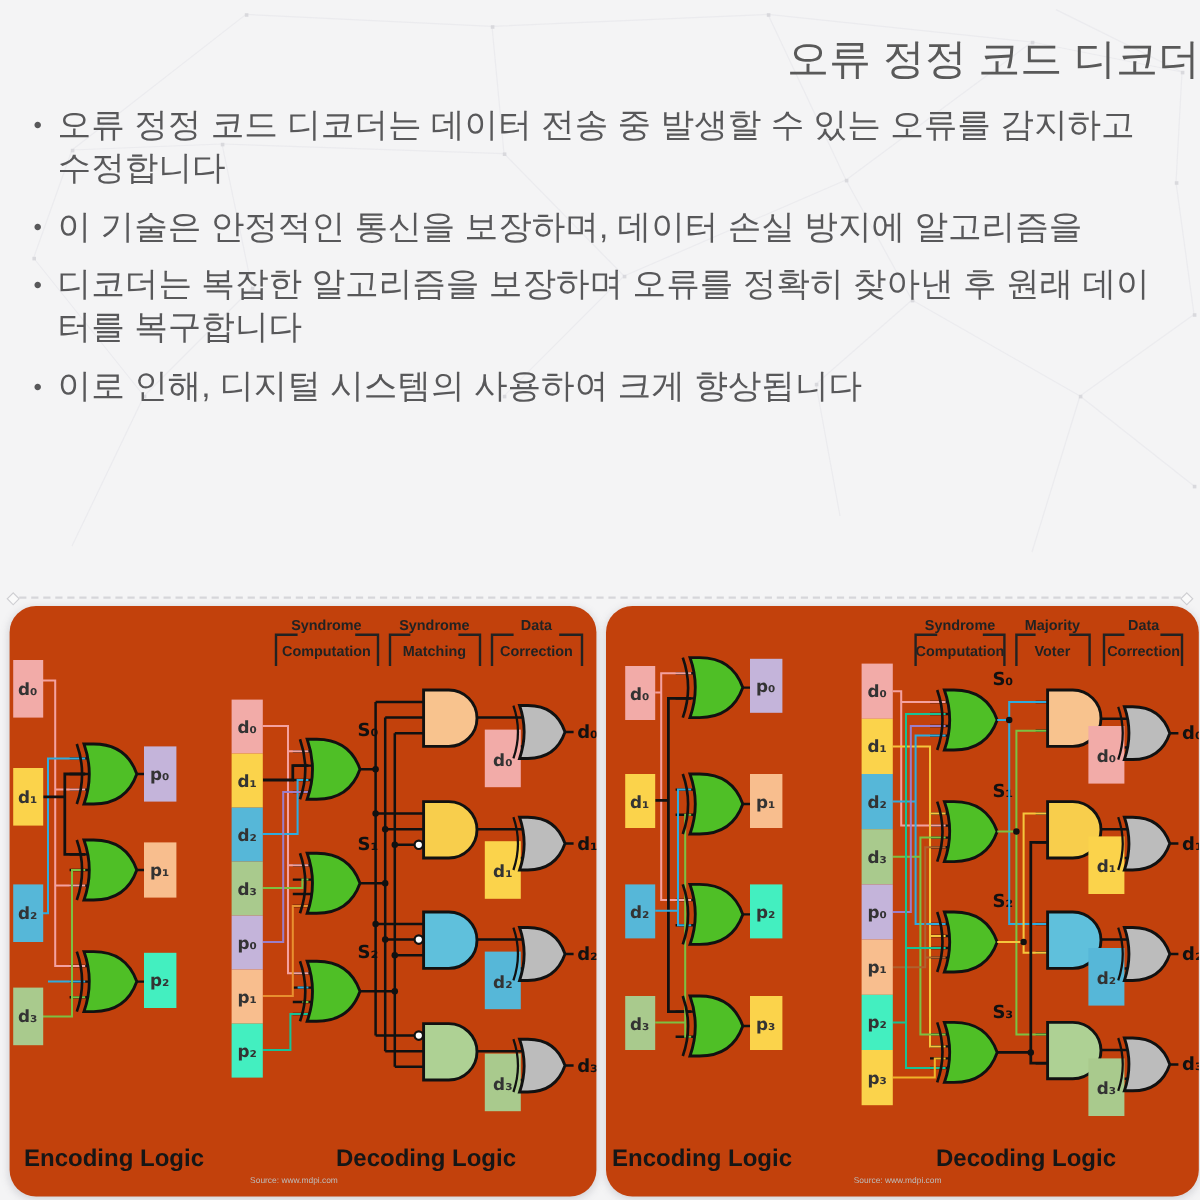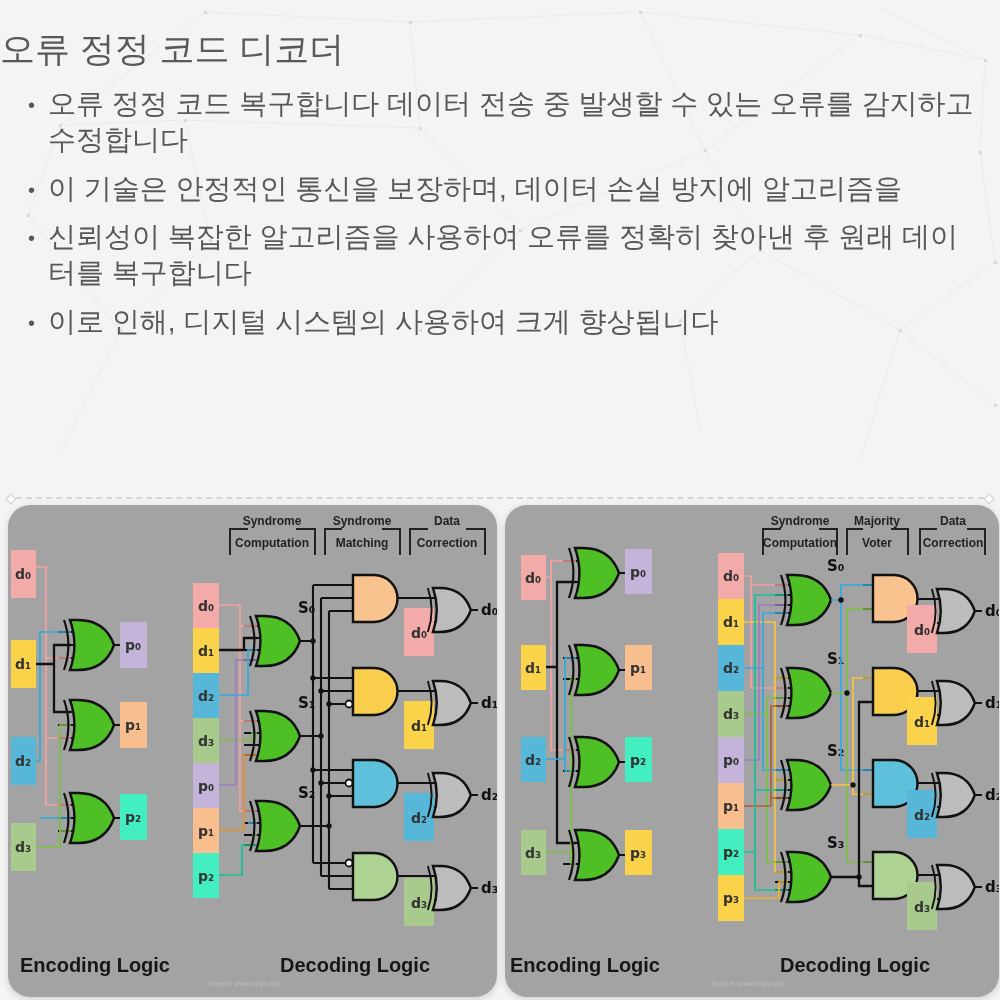--- a/index.html
+++ b/index.html
@@ -1,29 +1,29 @@
 <!DOCTYPE html>
 <html><head>
 <meta charset="utf-8">
 <style>
   html,body{margin:0;padding:0}
   body{width:1000px;height:1000px;position:relative;overflow:hidden;
        background:#f4f4f5;font-family:"Liberation Sans",sans-serif}
   #bg{position:absolute;inset:0;z-index:0}
-  .page-title{position:absolute;top:26px;left:0;width:1000px;text-align:left;
+  .page-title{position:absolute;top:26px;left:0;width:1000px;text-align:right;
        font-size:35px;color:#595959;z-index:2}
   .bullets{position:absolute;top:86px;left:28px;width:950px;z-index:2}
   .bullet{display:flex;margin-bottom:13px;color:#58585a;font-size:28px;line-height:1.28}
   .bullet .mark{flex:0 0 20px;font-size:20px;padding-top:7px;color:#58585a}
   .bullet .txt{flex:1}
   .divider{position:absolute;top:497px;left:16px;right:16px;border-top:2px dashed #d6d6da;z-index:1}
   .dia{position:absolute;top:495px;width:6px;height:6px;border:1px solid #cfcfd3;
        background:#fafafa;transform:rotate(45deg);z-index:1}
   .dia.l{left:7px}.dia.r{right:7px}
-  .panel{position:absolute;top:505px;background:#a3a3a3;border-radius:22px;
+  .panel{position:absolute;top:505px;background:#c2410c;border-radius:22px;
        box-shadow:0 2px 7px rgba(110,110,125,.28);z-index:2}
   #lp{left:8px;width:489px;height:492px}
   #rp{left:505px;width:494px;height:492px}
   .panel svg{display:block;width:100%;height:100%}
   
   .gGreen{fill:#4FBF26;stroke:#111;stroke-width:2.4}
   .gGray{fill:#BCBCBC;stroke:#111;stroke-width:2.8}
   .aOrange{fill:#F8C38E;stroke:#111;stroke-width:2.4}
   .aYellow{fill:#F8CE4C;stroke:#111;stroke-width:2.4}
   .aBlue{fill:#5FC0DC;stroke:#111;stroke-width:2.4}
@@ -76,29 +76,29 @@
     <rect x="899" y="329" width="3" height="3"></rect>
       <rect x="994" y="404" width="3" height="3"></rect>
   </g>
 </svg>
 
 <div class="page-title">오류 정정 코드 디코더</div>
 
 <div class="bullets">
   <div class="bullet">
     <span class="mark">•</span>
-    <span class="txt">오류 정정 코드 복구합니다 데이터 전송 중 발생할 수 있는 오류를 감지하고 수정합니다</span>
+    <span class="txt">오류 정정 코드 디코더는 데이터 전송 중 발생할 수 있는 오류를 감지하고 수정합니다</span>
   </div>
   <div class="bullet">
     <span class="mark">•</span>
     <span class="txt">이 기술은 안정적인 통신을 보장하며, 데이터 손실 방지에 알고리즘을</span>
   </div>
   <div class="bullet">
     <span class="mark">•</span>
-    <span class="txt">신뢰성이 복잡한 알고리즘을 사용하여 오류를 정확히 찾아낸 후 원래 데이터를 복구합니다</span>
+    <span class="txt">디코더는 복잡한 알고리즘을 보장하며 오류를 정확히 찾아낸 후 원래 데이터를 복구합니다</span>
   </div>
   <div class="bullet">
     <span class="mark">•</span>
     <span class="txt">이로 인해, 디지털 시스템의 사용하여 크게 향상됩니다</span>
   </div>
 </div>
 
 <div class="divider"></div>
 <div class="dia l"></div>
 <div class="dia r"></div>

